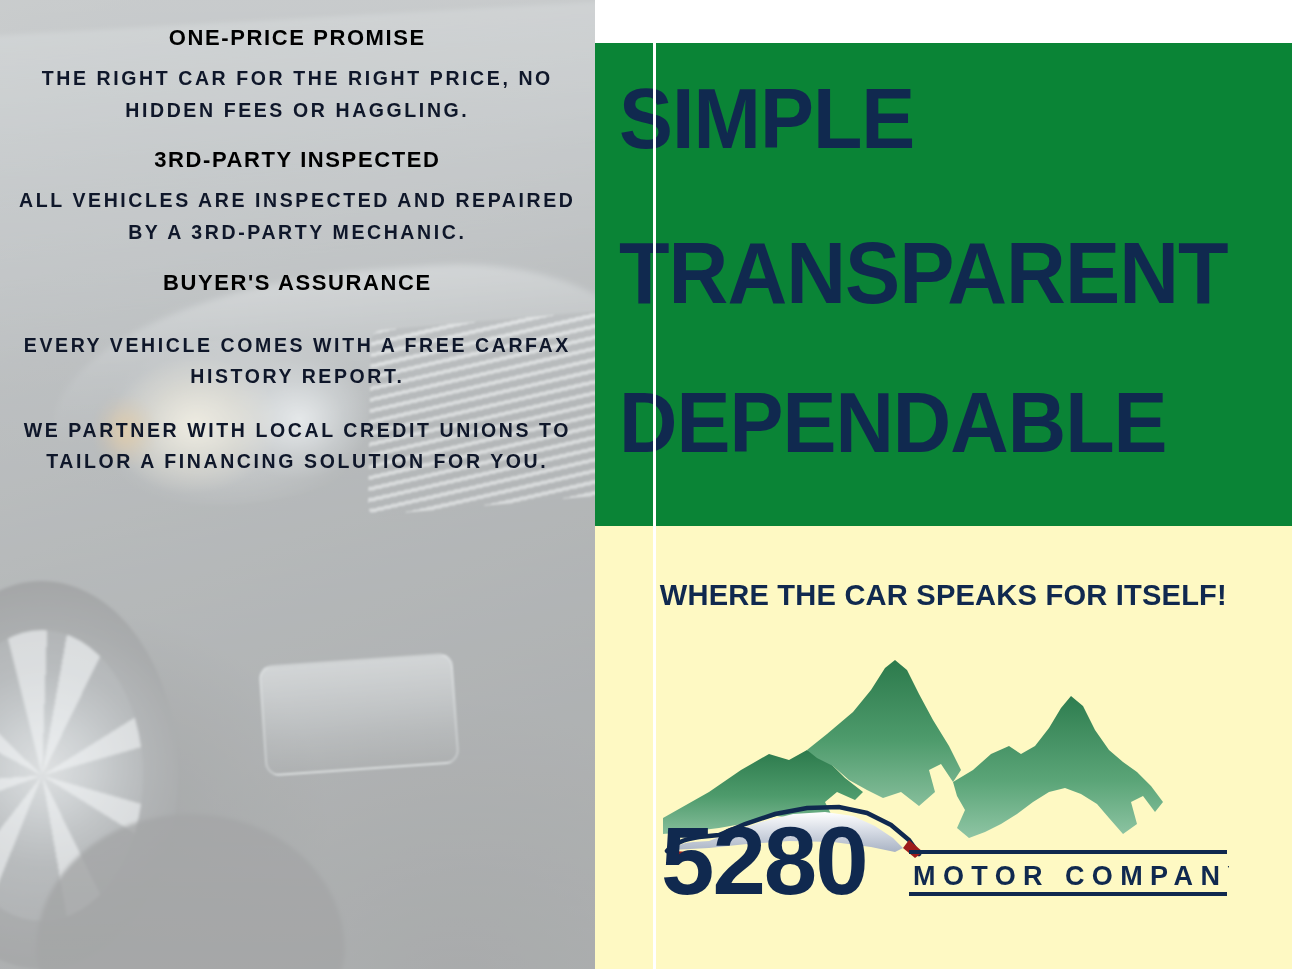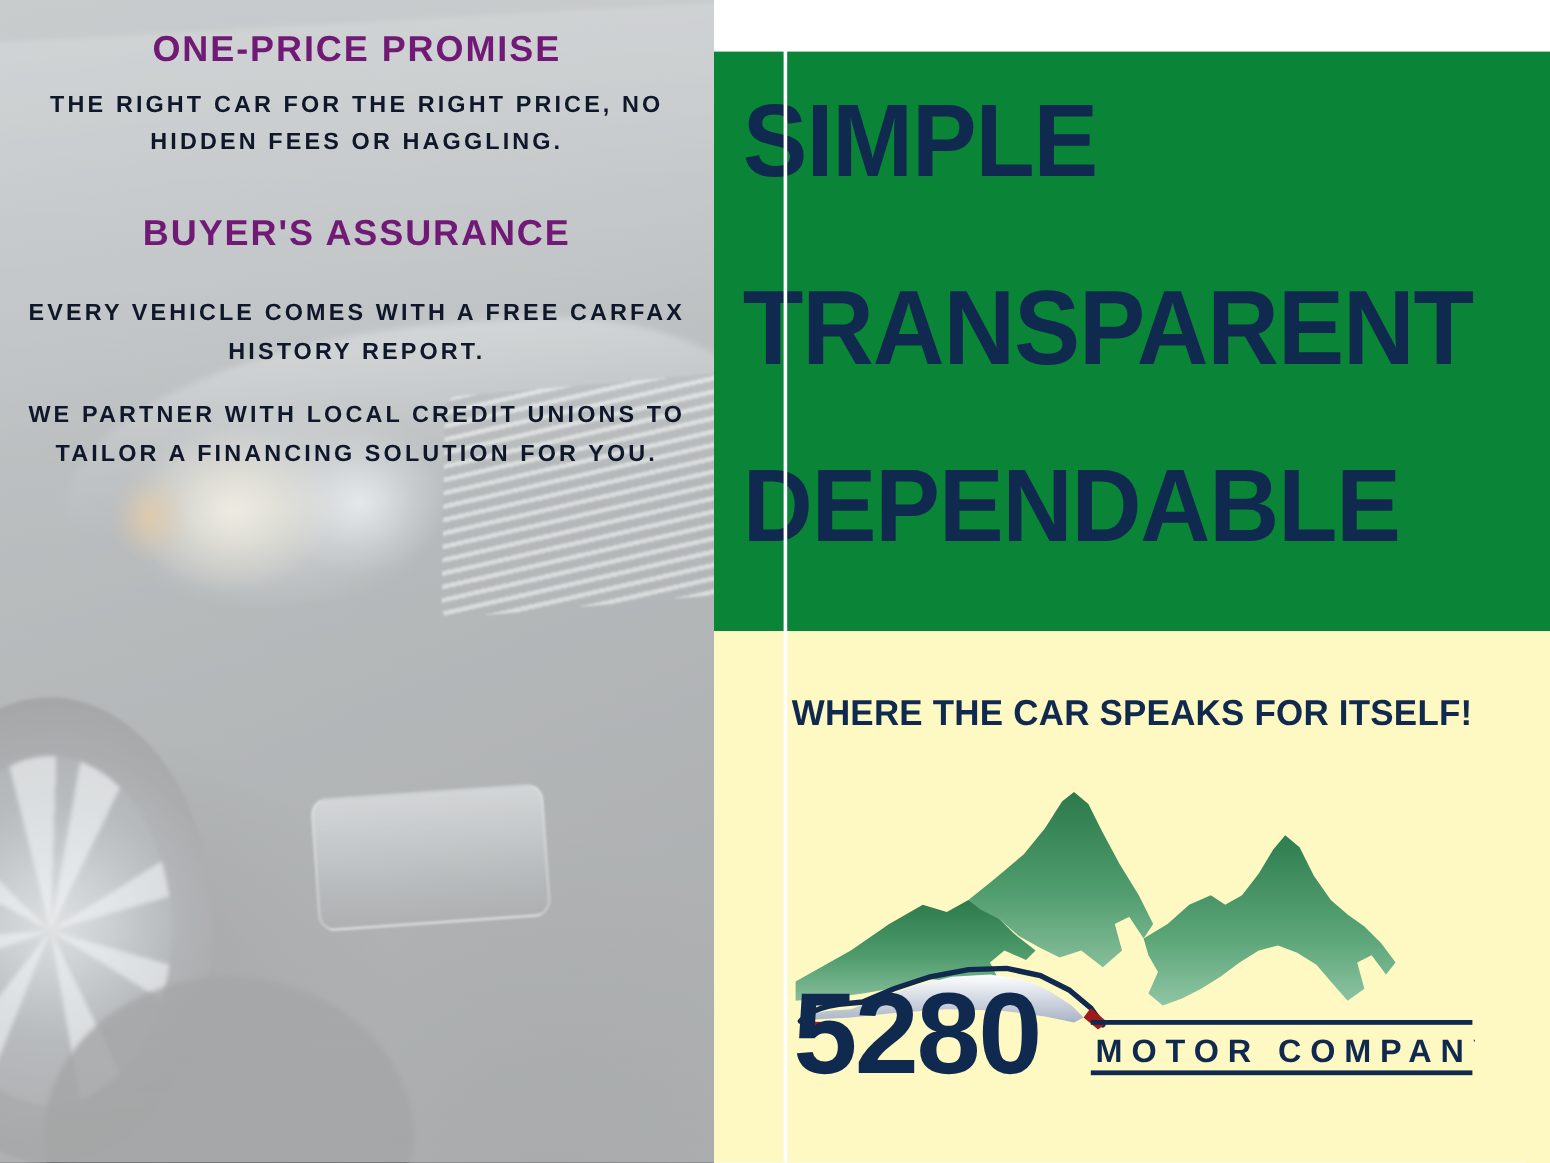--- a/index.html
+++ b/index.html
@@ -128,24 +128,24 @@
     width:100%;height:100%;
     padding:26px 14px 10px;
     box-sizing:border-box;
     display:flex;flex-direction:column;
     align-items:center;
     justify-content:flex-start;
   }
   .feature{width:100%;text-align:center;}
   .feature + .feature{margin-top:22px;}
   .feature-title{
-    color:#701a75;
+    color:#000000;
     font-family:"Liberation Sans", sans-serif;
     font-weight:bold;
-    font-size:30px;
+    font-size:22px;
     letter-spacing:1.6px;
     margin:0 0 14px;
     line-height:1.05;
     text-transform:uppercase;
   }
   .feature-body{
     color:#0f172a;
     font-family:"Liberation Sans", sans-serif;
     font-weight:bold;
     font-size:19.5px;
@@ -245,20 +245,22 @@
     </div>
 
     <div class="features">
 
       <div class="feature">
         <h2 class="feature-title">ONE-PRICE PROMISE</h2>
         <p class="feature-body">THE RIGHT CAR FOR THE RIGHT PRICE, NO HIDDEN FEES OR HAGGLING.</p>
       </div>
 
       <div class="feature">
+        <h2 class="feature-title">3RD-PARTY INSPECTED</h2>
+        <p class="feature-body">ALL VEHICLES ARE INSPECTED AND REPAIRED BY A 3RD-PARTY MECHANIC.</p>
       </div>
 
       <div class="feature">
         <h2 class="feature-title">BUYER'S ASSURANCE</h2>
       </div>
 
       <div class="feature">
         <p class="feature-body">EVERY VEHICLE COMES WITH A FREE CARFAX HISTORY REPORT.</p>
       </div>
 

